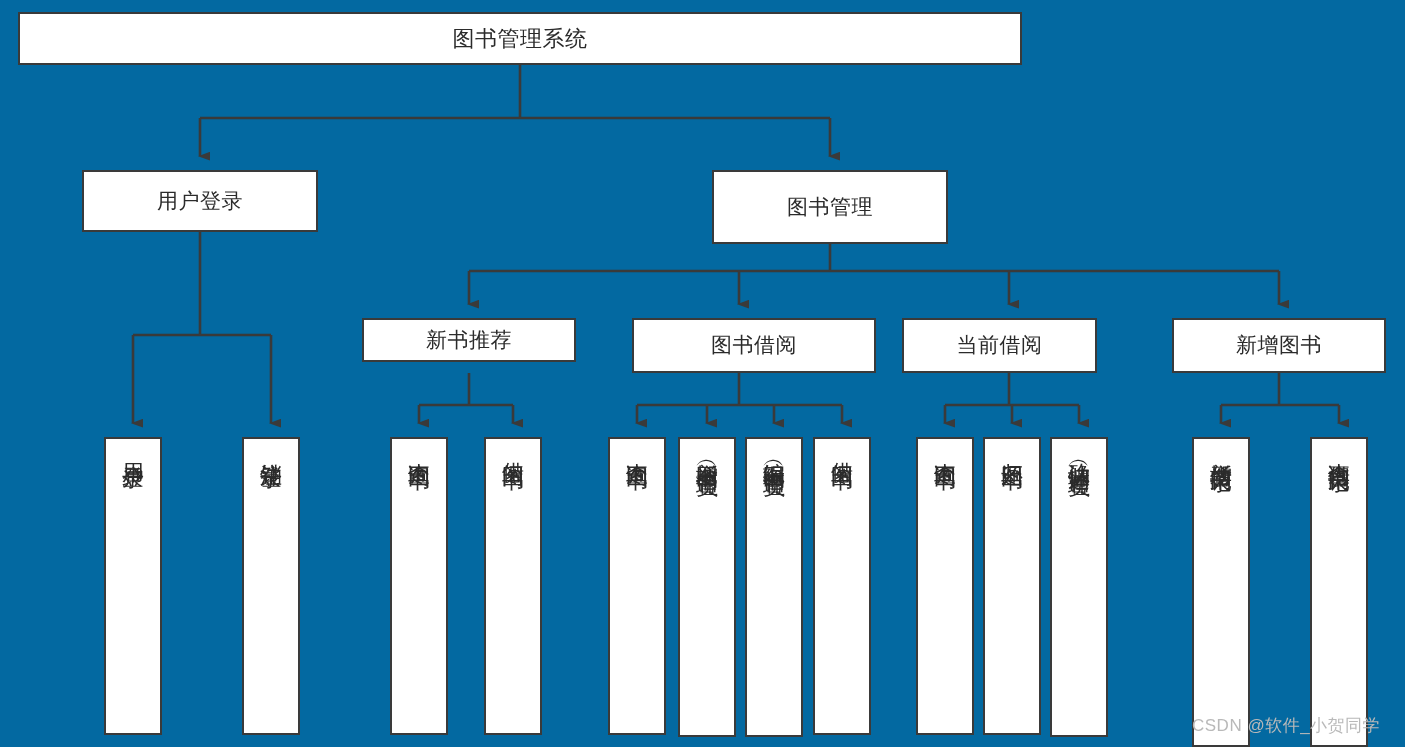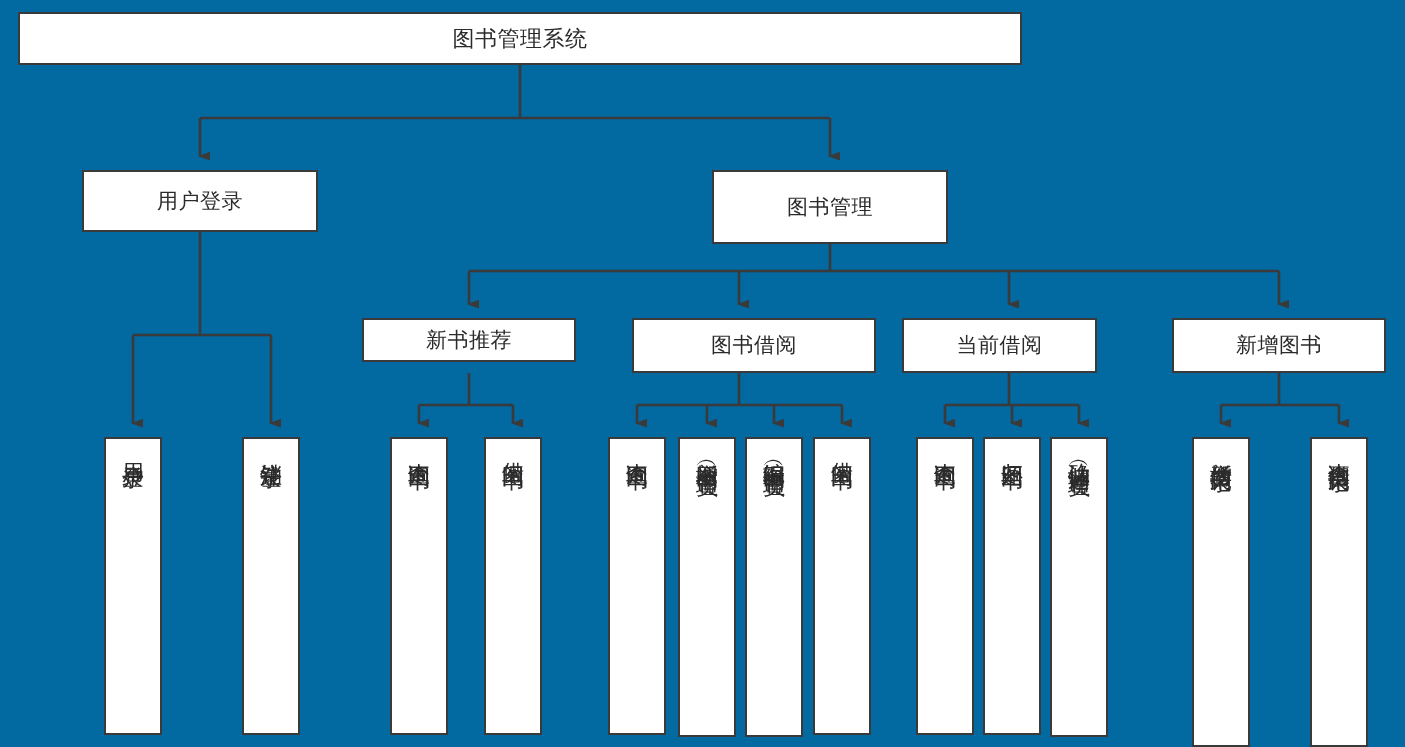--- a/index.html
+++ b/index.html
@@ -186,14 +186,15 @@
   <div class="node vert" style="left:1050px; top:437px; width:58px; height:300px;">
     <span class="label">确认归还（管理员）</span>
   </div>
   <div class="node vert" style="left:1192px; top:437px; width:58px; height:310px;">
     <span class="label">新增借阅记录</span>
   </div>
   <div class="node vert" style="left:1310px; top:437px; width:58px; height:310px;">
     <span class="label">查询借阅记录</span>
   </div>
 
+  <div class="watermark" style="left:1192px; top:714px;">CSDN @软件_小贺同学</div>
 
 </div>
 
 </body></html>

